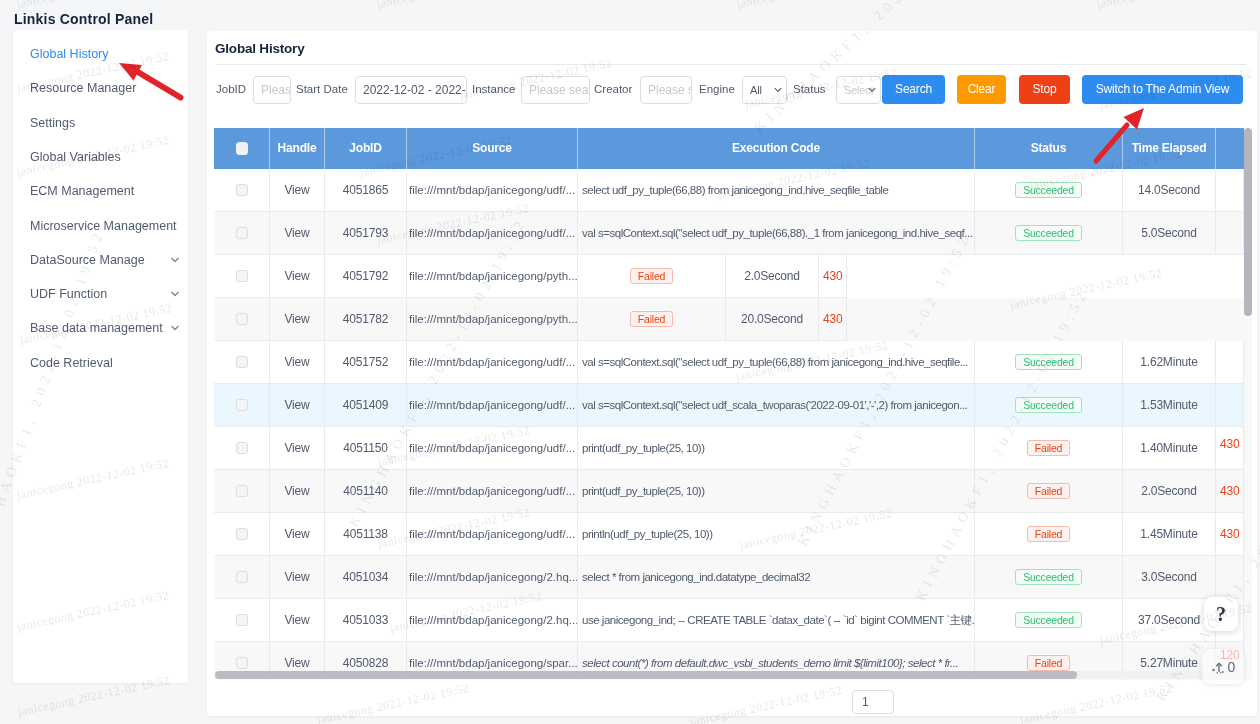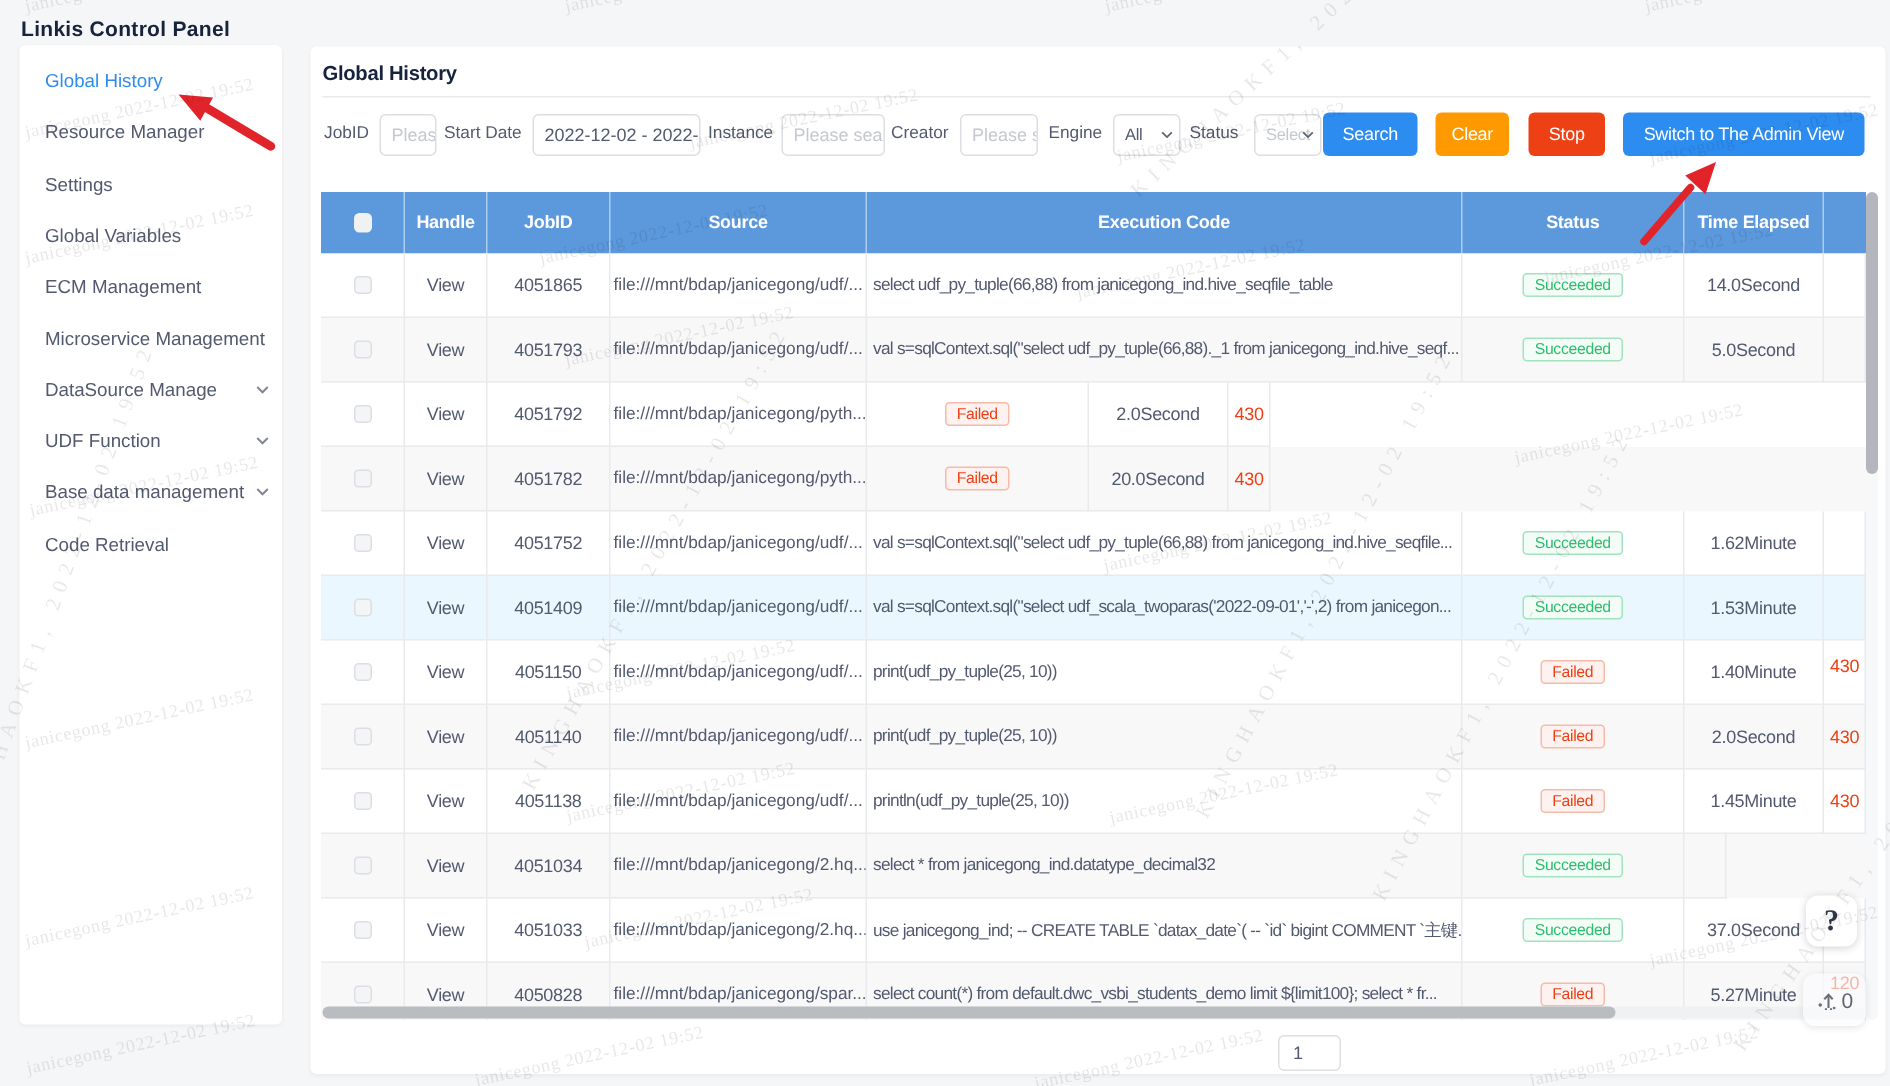--- a/index.html
+++ b/index.html
@@ -384,20 +384,21 @@
           <div class="tc center" style="width: 56px;">
             <div class="checkbox"></div>
           </div>
           <div class="tc center" style="width: 55px;">View</div>
           <div class="tc center" style="width: 82px;">4051034</div>
           <div class="tc src" style="width: 171px;">file:///mnt/bdap/janicegong/2.hq...</div>
           <div class="tc pad" style="width: 397px;">select * from janicegong_ind.datatype_decimal32</div>
           <div class="tc center" style="width: 148px;">
             <span class="badge succeeded">Succeeded</span>
           </div>
+          <div class="tc center" style="width: 93px;">3.0Second</div>
           <div class="tc pad err-code" style="width: 28px;"></div>
         </div>
         <div class="t-row">
           <div class="tc center" style="width: 56px;">
             <div class="checkbox"></div>
           </div>
           <div class="tc center" style="width: 55px;">View</div>
           <div class="tc center" style="width: 82px;">4051033</div>
           <div class="tc src" style="width: 171px;">file:///mnt/bdap/janicegong/2.hq...</div>
           <div class="tc pad" style="width: 397px;">use janicegong_ind; -- CREATE TABLE `datax_date`( -- `id` bigint COMMENT `主键...</div>
@@ -407,21 +408,21 @@
           <div class="tc center" style="width: 93px;">37.0Second</div>
           <div class="tc pad err-code" style="width: 28px;"></div>
         </div>
         <div class="t-row stripe">
           <div class="tc center" style="width: 56px;">
             <div class="checkbox"></div>
           </div>
           <div class="tc center" style="width: 55px;">View</div>
           <div class="tc center" style="width: 82px;">4050828</div>
           <div class="tc src" style="width: 171px;">file:///mnt/bdap/janicegong/spar...</div>
-          <div class="tc pad" style="width: 397px;">select count(*) from default.dwc_vsbi_students_demo limit ${limit100}; select * fr...</div>
+          <div class="tc pad" style="width: 397px; font-style: italic;">select count(*) from default.dwc_vsbi_students_demo limit ${limit100}; select * fr...</div>
           <div class="tc center" style="width: 148px;">
             <span class="badge failed">Failed</span>
           </div>
           <div class="tc center" style="width: 93px;">5.27Minute</div>
           <div class="tc pad err-code" style="width: 28px;">
             <span style="position:relative;top:-8px">120</span>
           </div>
         </div>
       </div>
   </div>

